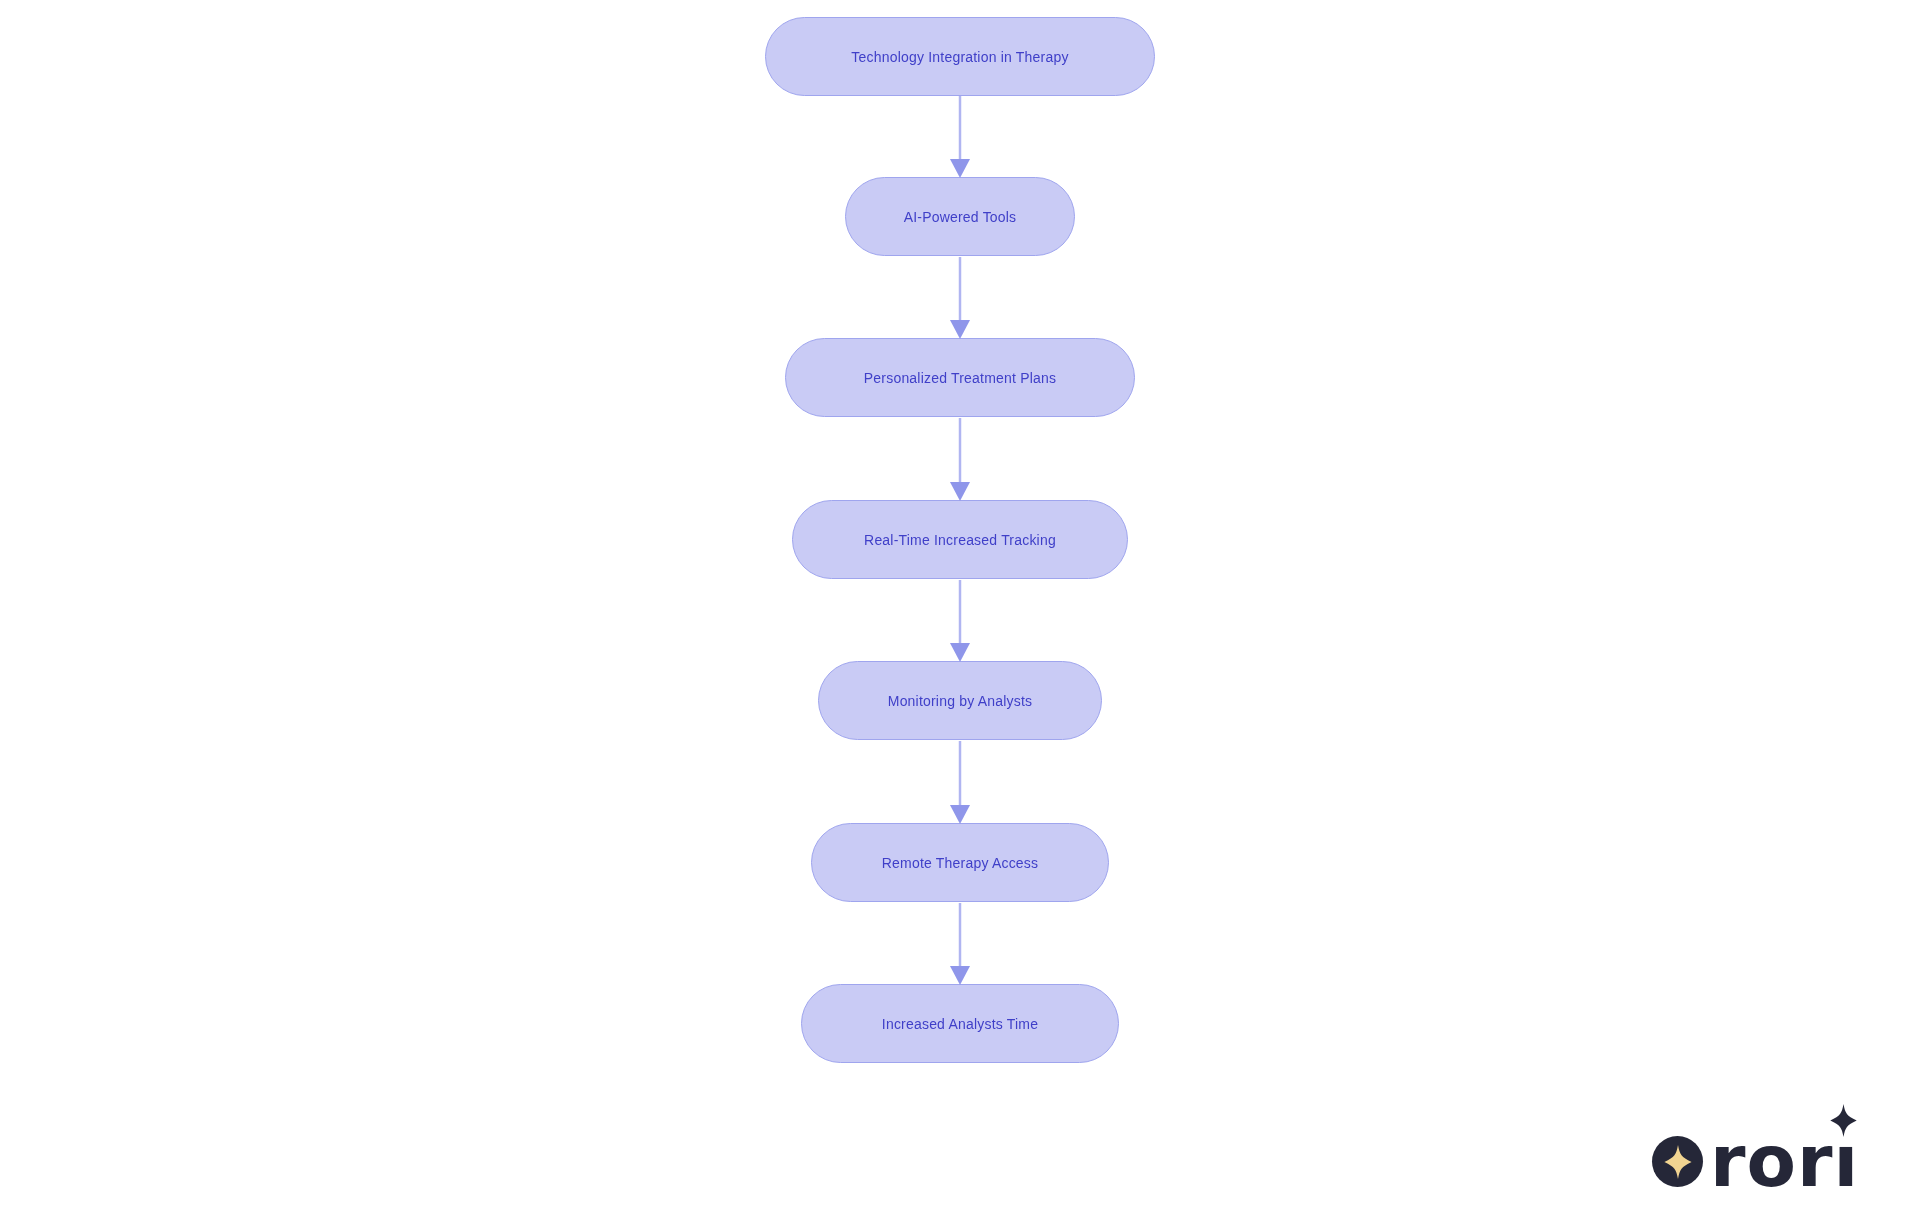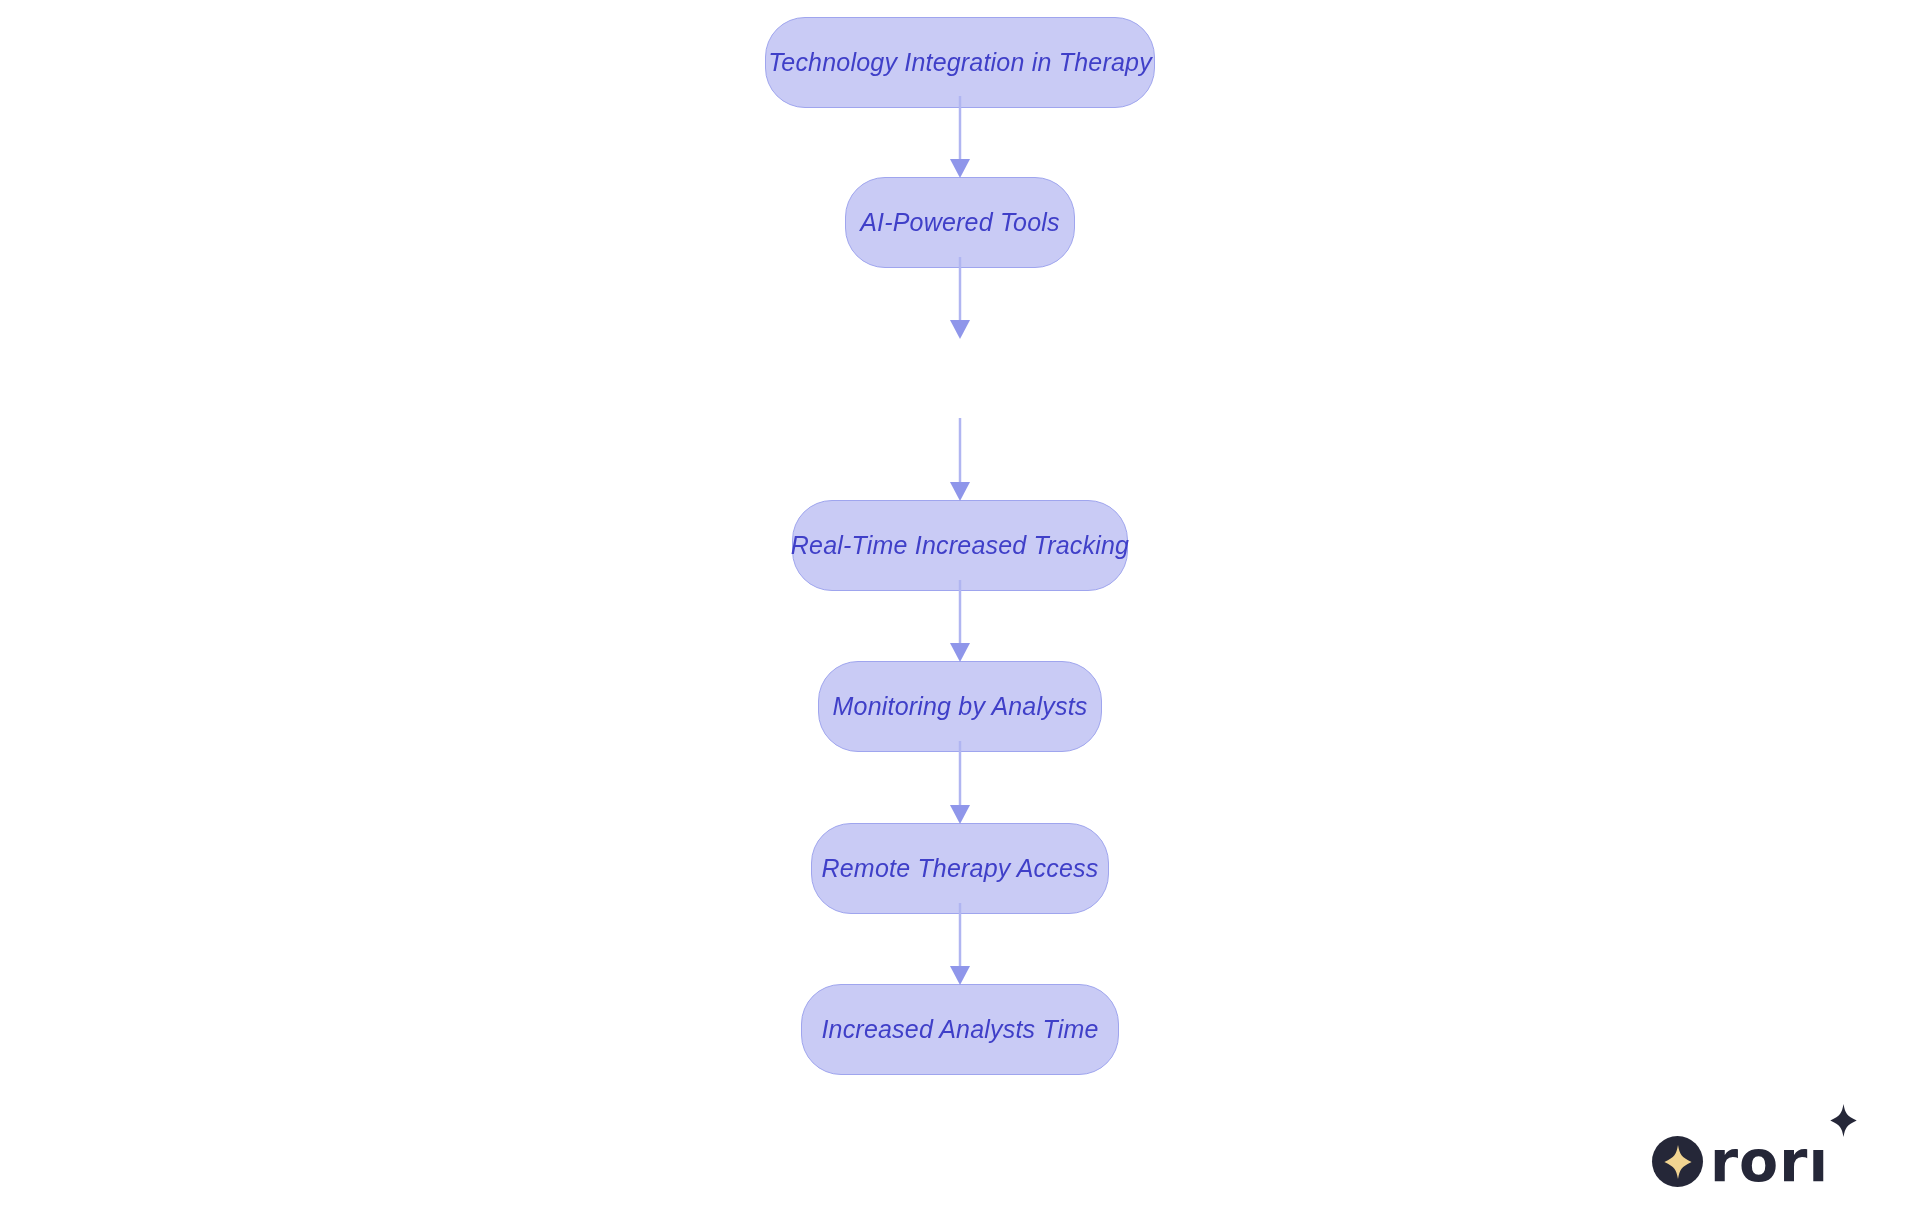--- a/index.html
+++ b/index.html
@@ -14,32 +14,31 @@
     background: var(--bg, #FFFFFF);
     font-family: "Liberation Sans", sans-serif;
   }
   .canvas {
     position: absolute;
     inset: 0;
   }
   .node {
     position: absolute;
     box-sizing: border-box;
-    height: 91px;
+    height: 79px;
     background: var(--node-fill, #C9CBF5);
     border: 1.5px solid var(--node-border, #9FA5EE);
     border-radius: 40px;
     display: flex;
     align-items: center;
     justify-content: center;
     color: var(--node-text, #3F3FC8);
-    font-size: 25px;
+    font-size: 14px;
     letter-spacing: 0.2px;
     white-space: nowrap;
-    font-style: italic;
   }
   .arrow {
     position: absolute;
     width: 26px;
     display: block;
   }
   .logo {
     position: absolute;
     left: 1652px;
     top: 1104px;
@@ -57,40 +56,41 @@
     display: flex;
     align-items: center;
     justify-content: center;
   }
   .logo-word {
     position: absolute;
     left: 58px;
     top: 14px;
     font-family: "DejaVu Sans", "Liberation Sans", sans-serif;
     font-weight: bold;
-    font-size: 57px;
+    font-size: 72px;
     line-height: 86px;
     letter-spacing: 1px;
     color: var(--mark, #252738);
   }
   .logo-istar {
     position: absolute;
     left: 178px;
     top: 0px;
   }
 </style>
 </head>
 <body style="--bg: #FFFFFF; --node-fill: #C9CBF5; --node-border: #9FA5EE; --node-text: #3F3FC8; --mark: #252738;">
 
 <div class="canvas">
 
   <div class="node" style="left:765px; top:17px;  width:390px;">Technology Integration in Therapy</div>
 
   <div class="node" style="left:845px; top:177px; width:230px;">AI-Powered Tools</div>
 
+  <div class="node" style="left:785px; top:338px; width:350px;">Personalized Treatment Plans</div>
 
   <div class="node" style="left:792px; top:500px; width:336px;">Real-Time Increased Tracking</div>
 
   <div class="node" style="left:818px; top:661px; width:284px;">Monitoring by Analysts</div>
 
   <div class="node" style="left:811px; top:823px; width:298px;">Remote Therapy Access</div>
 
   <div class="node" style="left:801px; top:984px; width:318px;">Increased Analysts Time</div>
 
   <svg class="arrow" style="left:947px; top:96px;  height:82px;" viewBox="0 0 26 82" preserveAspectRatio="none">

